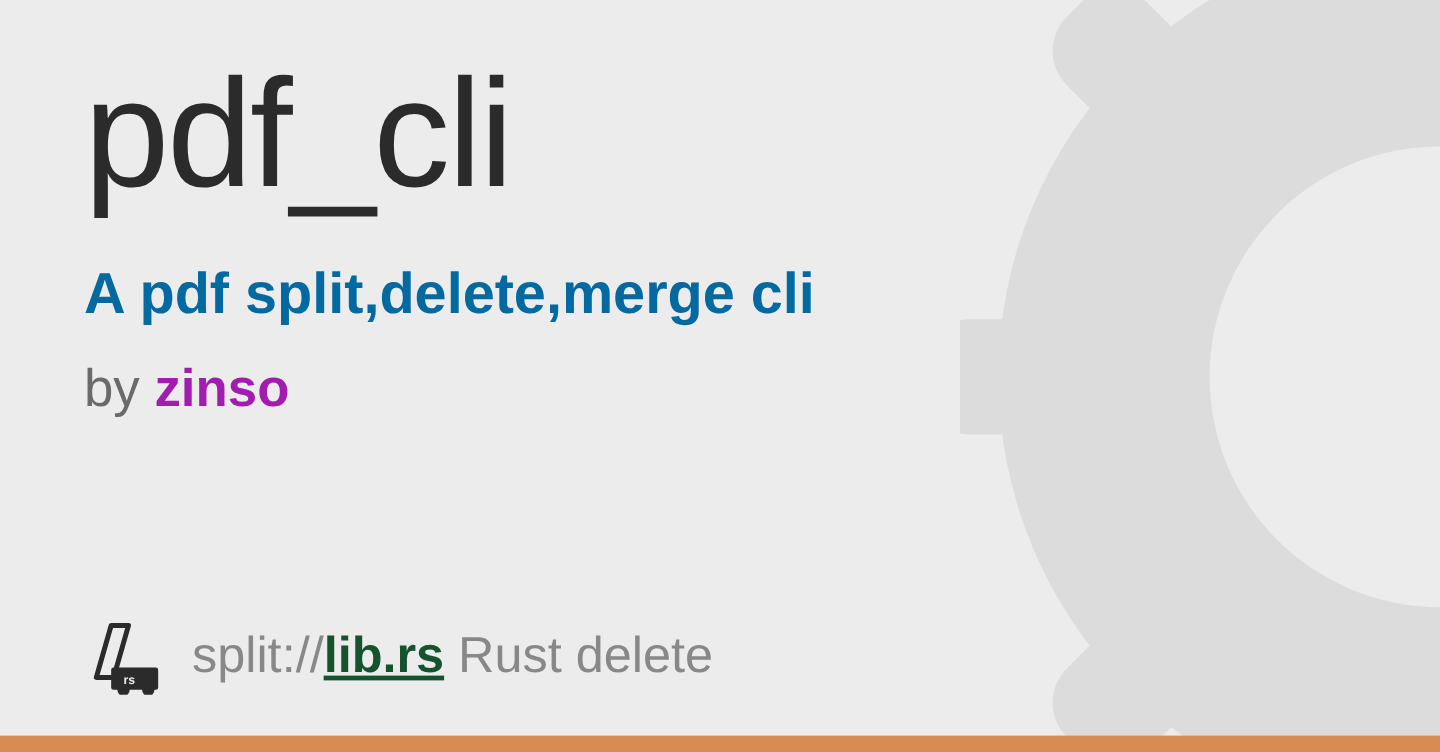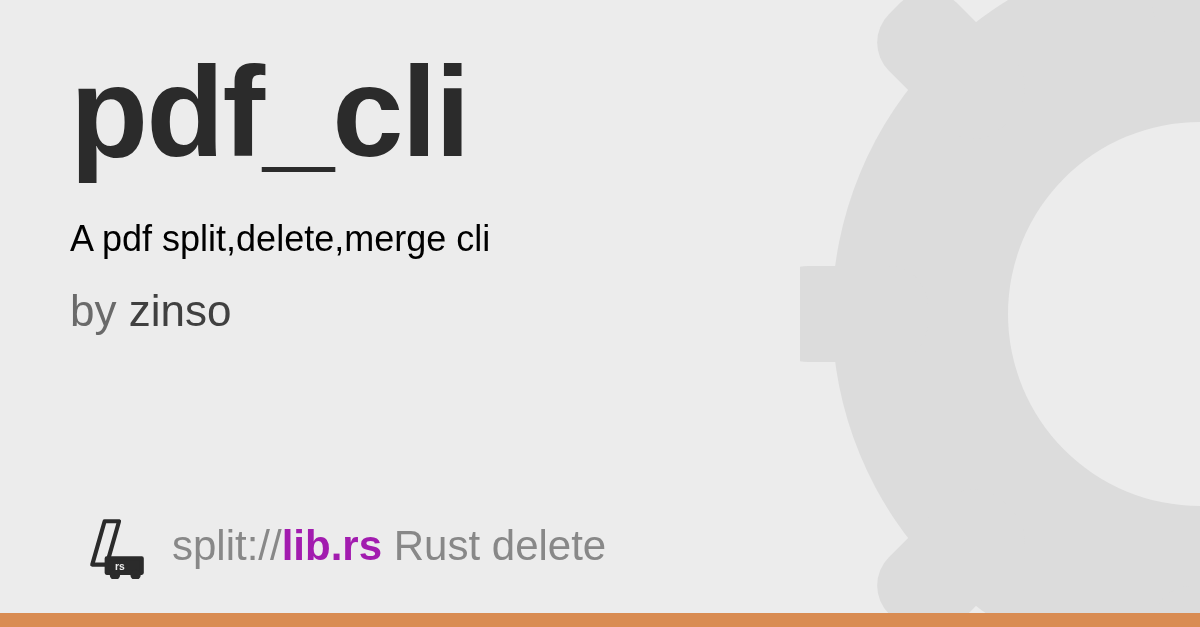--- a/index.html
+++ b/index.html
@@ -20,61 +20,62 @@
     z-index: 0;
   }
   .content {
     position: relative;
     z-index: 1;
     padding: 48px 70px 0 70px;
     height: 100%;
   }
   .title {
     font-size: 128px;
-    font-weight: 700;
+    font-weight: 400;
     color: #2b2b2b;
     letter-spacing: -2px;
     line-height: 1;
   }
   .description {
-    font-size: 36px;
-    font-weight: 400;
-    color: #000000;
+    font-size: 48px;
+    font-weight: 700;
+    color: #0369a1;
     margin-top: 42px;
   }
   .author-line {
     font-size: 44px;
     color: #6a6a6a;
     margin-top: 26px;
   }
   .author-line .author {
-    font-weight: 400;
-    color: #404040;
+    font-weight: 700;
+    color: #a21caf;
   }
   .footer {
     position: absolute;
-    left: 84px;
+    left: 72px;
     bottom: 48px;
     display: flex;
     align-items: center;
     gap: 22px;
     z-index: 1;
   }
   .logo {
     width: 66px;
     height: 66px;
     flex-shrink: 0;
   }
   .url-line {
     font-size: 42px;
     color: #888;
   }
   .url-line .domain {
     font-weight: 700;
-    color: #a21caf;
+    color: #14532d;
+    text-decoration: underline;
   }
   .bottom-bar {
     position: absolute;
     left: 0;
     bottom: 0;
     width: 100%;
     height: 14px;
     background: #d98c52;
     z-index: 2;
   }

